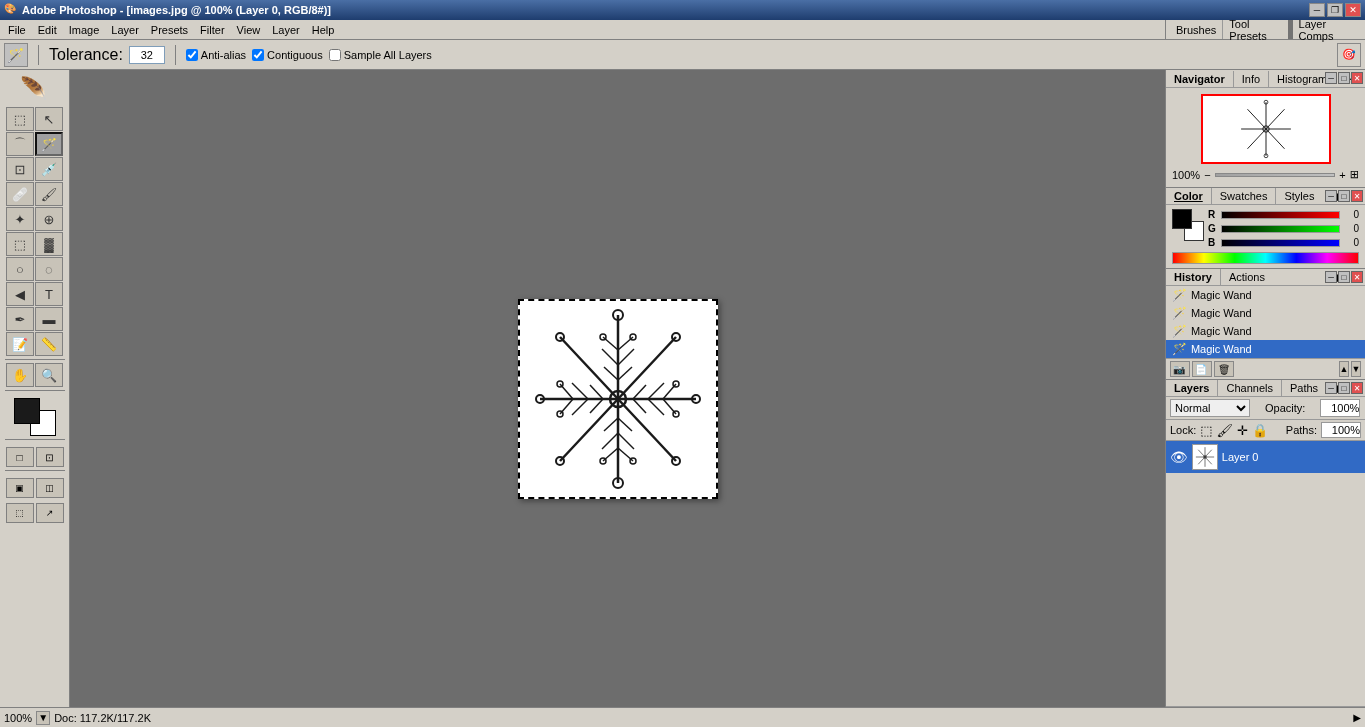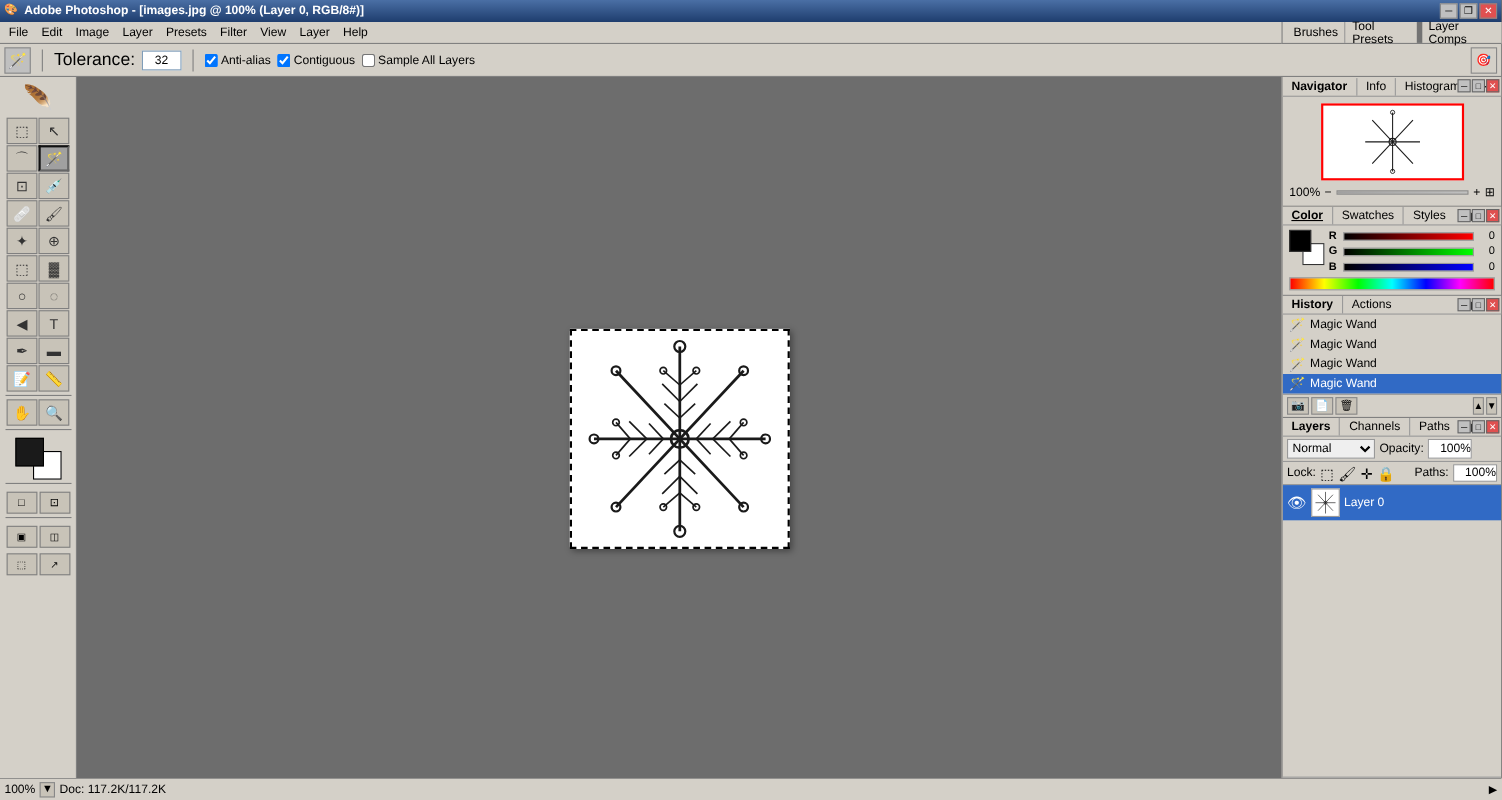--- a/index.html
+++ b/index.html
@@ -437,21 +437,21 @@
           <div style="width:12px;height:12px;background:#c0c0c0;border:1px solid #666;font-size:8px;display:flex;align-items:center;justify-content:center;cursor:pointer;">─</div>
           <div style="width:12px;height:12px;background:#c0c0c0;border:1px solid #666;font-size:8px;display:flex;align-items:center;justify-content:center;cursor:pointer;">□</div>
           <div style="width:12px;height:12px;background:#e05050;border:1px solid #666;font-size:8px;display:flex;align-items:center;justify-content:center;cursor:pointer;color:white;">✕</div>
         </div>
         <span style="font-size:11px;padding:2px 8px;cursor:pointer;font-weight:bold;border-right:1px solid #999;">Layers</span>
         <span style="font-size:11px;padding:2px 8px;cursor:pointer;border-right:1px solid #999;">Channels</span>
         <span style="font-size:11px;padding:2px 8px;cursor:pointer;">Paths</span>
         <span style="font-size:11px;cursor:pointer;margin-left:auto;padding-right:20px;">▶</span>
       </div>
 
-      <div style="display:flex;align-items:center;gap:4px;padding:2px 4px;border-bottom:1px solid #999;">
+      <div style="display:flex;align-items:center;gap:15px;padding:2px 4px;border-bottom:1px solid #999;">
         <select style="width:80px;height:18px;font-size:11px;border:1px solid #999;">
           <option>Normal</option>
           <option>Multiply</option>
           <option>Screen</option>
         </select>
         <span style="font-size:11px;">Opacity:</span>
         <input type="text" style="width: 40px; height: 18px; font-size: 11px; border: 1px solid rgb(153, 153, 153); text-align: right;" value="100%">
       </div>
 
       <div style="display:flex;align-items:center;gap:4px;padding:2px 4px;border-bottom:1px solid #999;">

